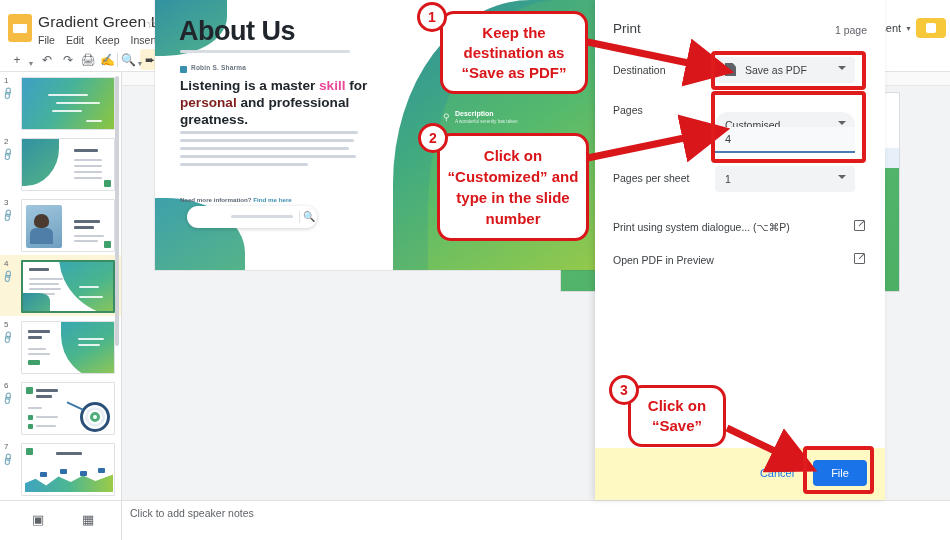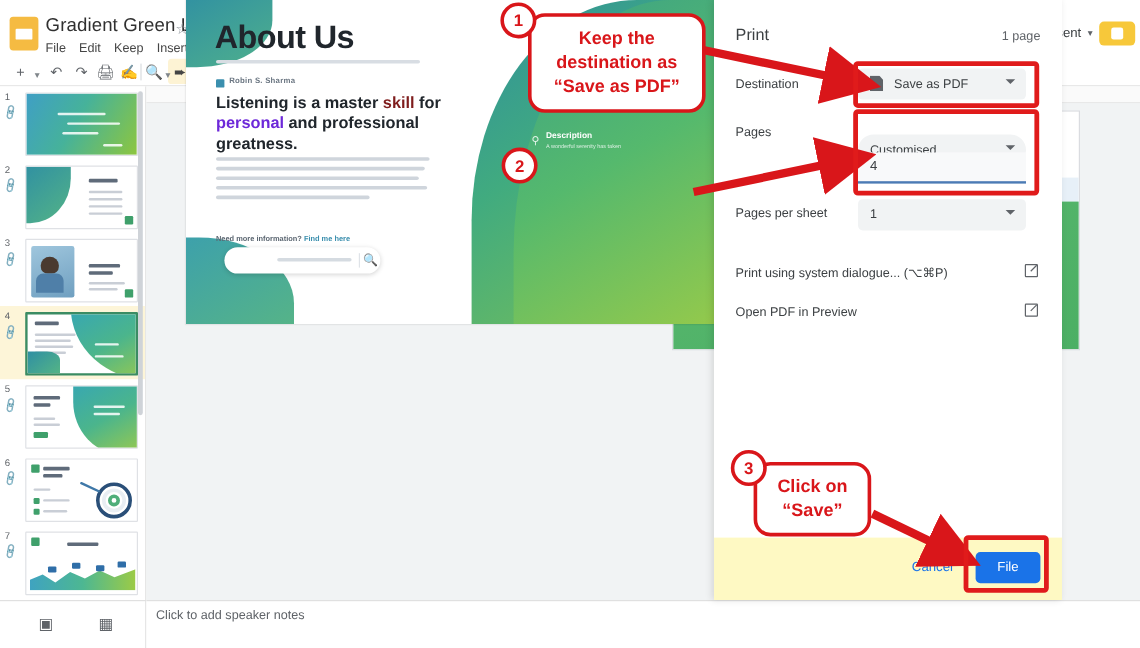--- a/index.html
+++ b/index.html
@@ -124,22 +124,22 @@
   }
   .pv-bot-blob {
     position: absolute; left: -20px; bottom: -4px; width: 110px; height: 76px;
     background: linear-gradient(150deg,#3b9fae,#56b487); border-radius: 0 72% 0 0;
   }
   .pv-title { position: absolute; left: 24px; top: 16px; font-size: 27px; font-weight: bold; color: #20262c; letter-spacing: -.5px; }
   .pv-sub { position: absolute; left: 25px; top: 50px; width: 170px; height: 3px; background: #d8dde3; border-radius: 2px; }
   .pv-chip { position: absolute; left: 25px; top: 66px; width: 7px; height: 7px; background: #3b8fae; border-radius: 1px; }
   .pv-author { position: absolute; left: 36px; top: 64px; font-size: 6.5px; color: #6b7682; font-weight: bold; letter-spacing: .2px; }
   .pv-quote { position: absolute; left: 25px; top: 77px; width: 200px; font-size: 13.6px; line-height: 17px; font-weight: bold; color: #20262c; }
-  .pv-quote .skill { color: #7f1d1d; margin-top: 33px; }
-  .pv-quote .personal { color: #6d28d9; }
+  .pv-quote .skill { color: #ec4899; margin-top: 33px; }
+  .pv-quote .personal { color: #7f1d1d; }
   .pv-body { position: absolute; left: 25px; top: 131px; width: 178px; }
   .pv-body i { display: block; height: 2.5px; background: #cfd5dc; border-radius: 2px; margin-bottom: 5.5px; }
   .pv-more { position: absolute; left: 25px; top: 196px; font-size: 6.2px; font-weight: bold; color: #5b6671; }
   .pv-more b { color: #3b8fae; }
   .pv-search {
     position: absolute; left: 32px; top: 206px; width: 130px; height: 22px;
     background: #fff; border-radius: 12px; box-shadow: 0 1px 4px rgba(0,0,0,.18);
   }
   .pv-search-ph { position: absolute; left: 44px; top: 9px; width: 62px; height: 3px; background: #d5dbe1; border-radius: 2px; }
   .pv-search-div { position: absolute; left: 112px; top: 5px; width: 1px; height: 12px; background: #dfe3e8; }
@@ -453,20 +453,23 @@
     <line x1="727" y1="428" x2="806" y2="466" stroke="#d9161a" stroke-width="7" marker-end="url(#ah)"></line>
   </svg>
 
   <div class="callout" style="left:440px;top:11px;width:148px;height:83px;font-size:15px;line-height:20px;padding:0 8px;">
     <span>Keep the destination as “Save as PDF”</span>
   </div>
   <div class="bubble" style="left:417px;top:2px;">
     <span>1</span>
   </div>
 
+  <div class="callout" style="left:437px;top:133px;width:152px;height:108px;font-size:15px;line-height:21px;padding:0 7px;">
+    <span>Click on “Customized” and type in the slide number</span>
+  </div>
   <div class="bubble" style="left:418px;top:123px;">
     <span>2</span>
   </div>
 
   <div class="callout" style="left:628px;top:385px;width:98px;height:62px;font-size:15px;line-height:20px;padding:0 6px;">
     <span>Click on “Save”</span>
   </div>
   <div class="bubble" style="left:609px;top:375px;">
     <span>3</span>
   </div>

